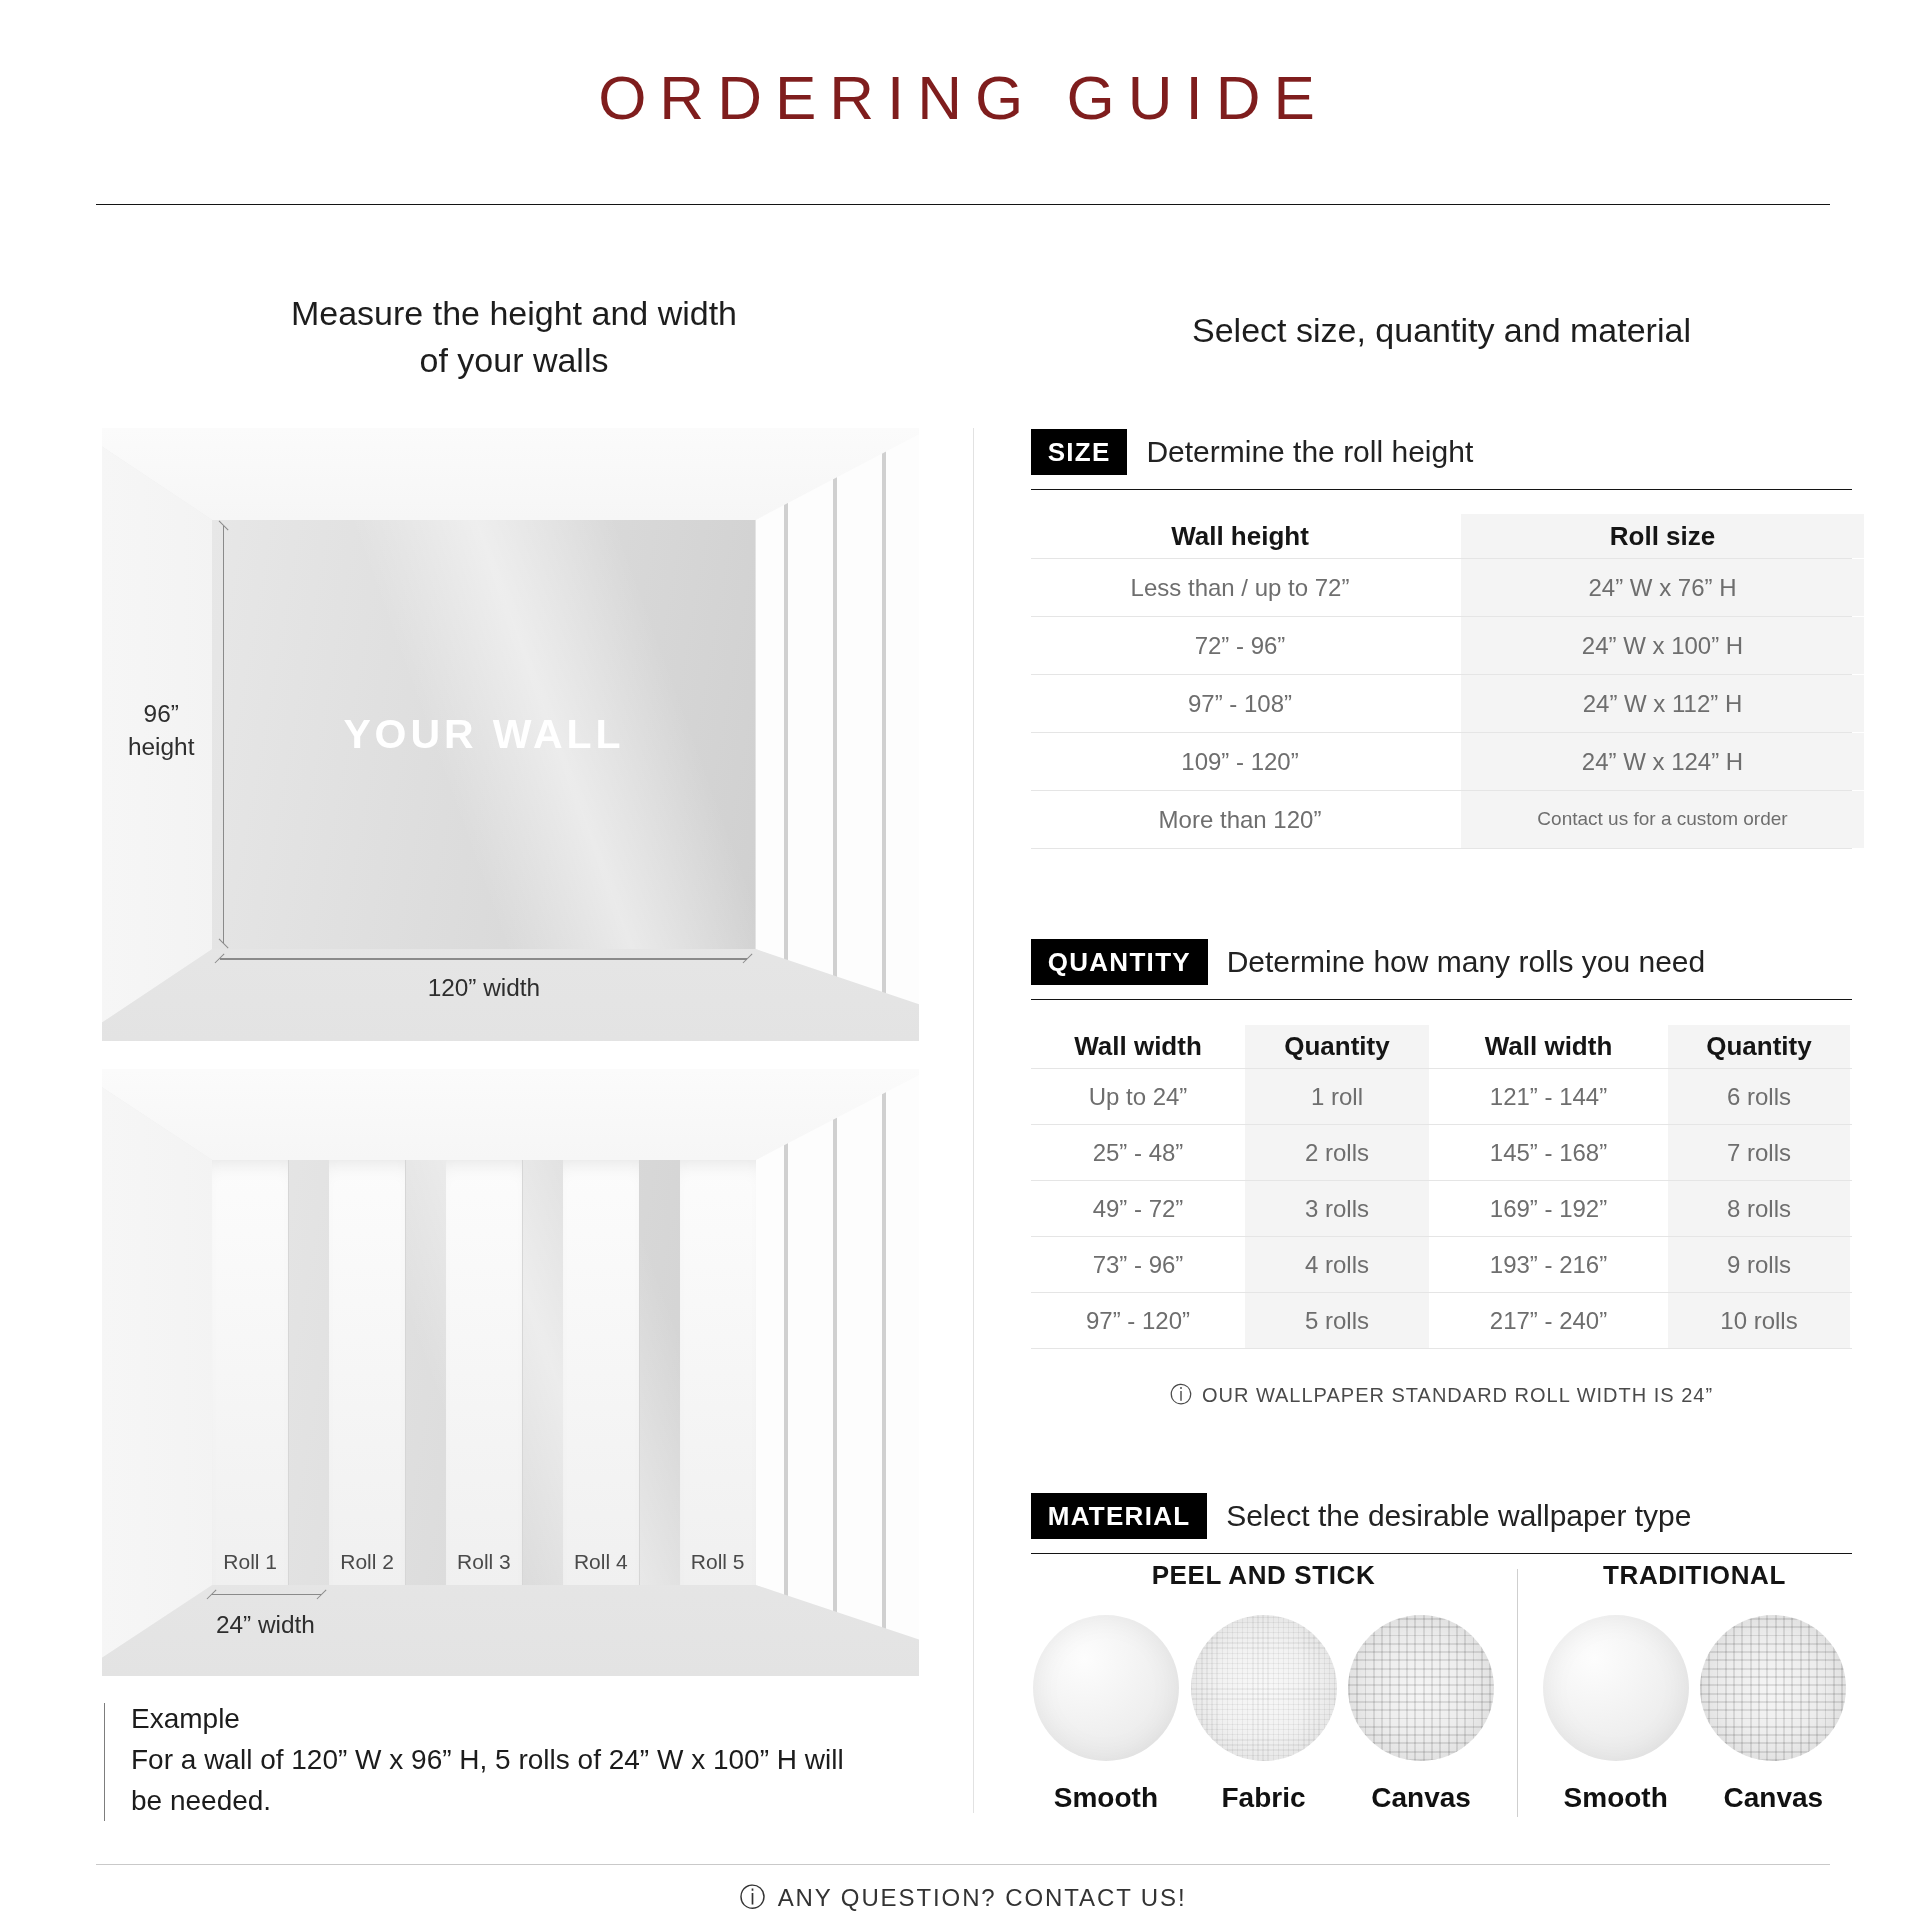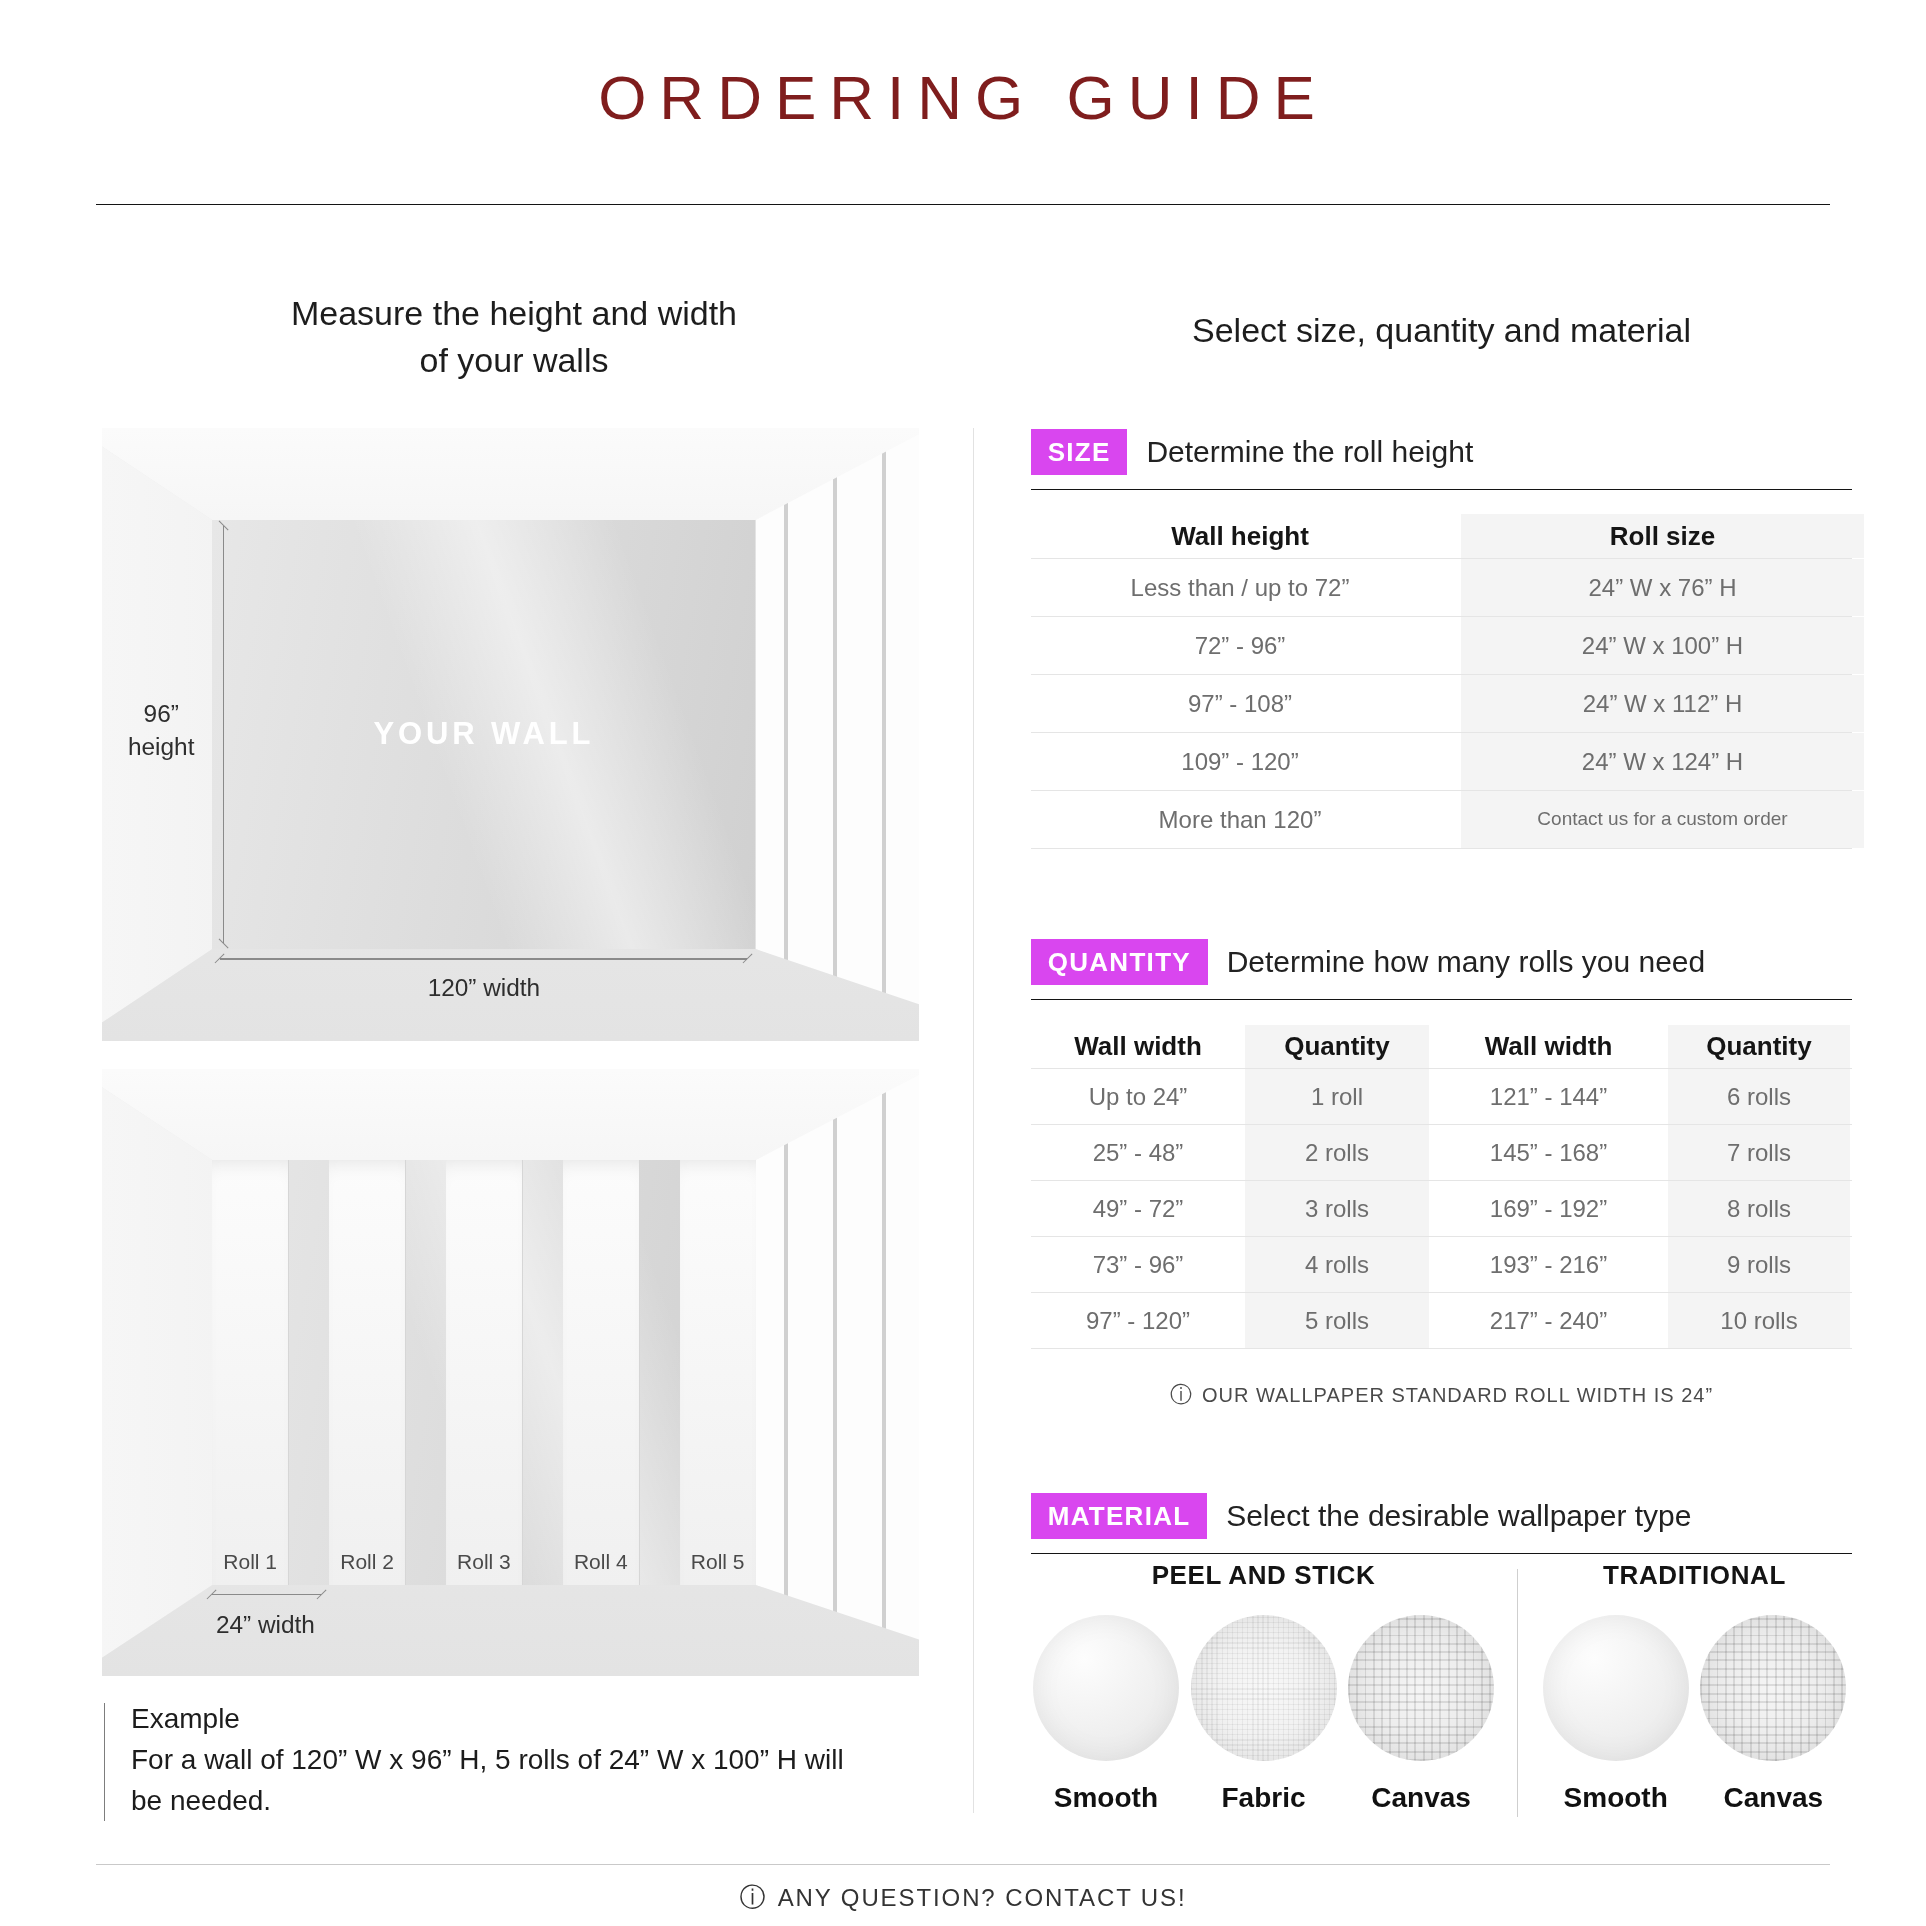--- a/index.html
+++ b/index.html
@@ -26,21 +26,21 @@
   .fig-leftwall { clip-path:polygon(0 3%, 13.5% 15%, 13.5% 85%, 0 97%); background:linear-gradient(90deg,#f6f6f6,#e1e1e1); }
   .fig-floor { clip-path:polygon(0 97%, 13.5% 85%, 80% 85%, 100% 94%, 100% 100%, 0 100%); background:linear-gradient(180deg,#f2f2f2,#e3e3e3); }
   .fig-windows { clip-path:polygon(80% 15%, 100% 1%, 100% 95%, 80% 85%);
     background:repeating-linear-gradient(90deg,#fdfdfd 0 45px,#d0d0d0 45px 49px); }
   .fig-wall { position:absolute; left:13.5%; top:15%; width:66.5%; height:70%;
     background:linear-gradient(100deg,#e7e7e7 0%,#dbdbdb 55%,#d0d0d0 100%); }
   .fig-wall::after { content:""; position:absolute; inset:0;
     background:linear-gradient(70deg,rgba(255,255,255,0) 42%,rgba(255,255,255,0.5) 60%,rgba(255,255,255,0) 80%); }
   .wall-text { position:absolute; left:13.5%; top:15%; width:66.5%; height:70%;
     display:flex; align-items:center; justify-content:center;
-    color:#fff; font-size:31px; font-weight:700; letter-spacing:3.9px; }
+    color:#fff; font-size:41px; font-weight:700; letter-spacing:3.9px; }
 
   .dim { background:#8a8a8a; position:absolute; }
   .dim::before,.dim::after { content:""; position:absolute; background:#8a8a8a; }
   .dim-v { left:14.8%; top:16%; width:1.3px; height:68%; }
   .dim-v::before { top:-1.3px; left:-5.8px; width:13px; height:1.3px; transform:rotate(45deg); }
   .dim-v::after { bottom:-1.3px; left:-5.8px; width:13px; height:1.3px; transform:rotate(45deg); }
   .dim-h { left:14.5%; top:86.5%; width:64.5%; height:1.3px; }
   .dim-h::before { left:-1.3px; top:-5.8px; width:1.3px; height:13px; transform:rotate(45deg); }
   .dim-h::after { right:-1.3px; top:-5.8px; width:1.3px; height:13px; transform:rotate(45deg); }
   .dim-h-small { left:13.5%; top:86.5%; width:13.3%; height:1.3px; }
@@ -58,21 +58,21 @@
   .panel:last-child { border-right:none; }
   .panel .roll-label { position:absolute; bottom:2.5%; left:0; width:100%; text-align:center; font-size:21px; color:#4a4a4a; }
 
   
   .example { top:1703px; left:104px; width:796px; border-left:1.9px solid #7d7d7d; padding-left:26px; }
   .example .ex-title { font-size:28px; color:#1c1c1c; margin-bottom:5.1px; }
   .example .ex-body { font-size:28px; color:#1c1c1c; line-height:1.45; width:738px; }
 
   
   .section-header { left:1031px; width:821px; display:flex; align-items:center; border-bottom:1.9px solid #141414; padding-bottom:14px; }
-  .badge { background:#d946ef; color:#ffffff; font-weight:700; font-size:26px; letter-spacing:1.3px; padding:7.7px 16.7px; }
+  .badge { background:#000000; color:#ffffff; font-weight:700; font-size:26px; letter-spacing:1.3px; padding:7.7px 16.7px; }
   .section-sub { font-size:30px; color:#222; margin-left:19px; font-weight:400; }
   .hdr-size { top:429px; }
   .hdr-quantity { top:939px; }
   .hdr-material { top:1493px; }
 
   .table { left:1031px; width:821px; }
   .size-table { top:514px; }
   .qty-table { top:1025px; }
   .trow { display:grid; border-bottom:1.3px solid #e5e5e5; }
   .size-table .trow { grid-template-columns:418px 403px;gap:12px; }

